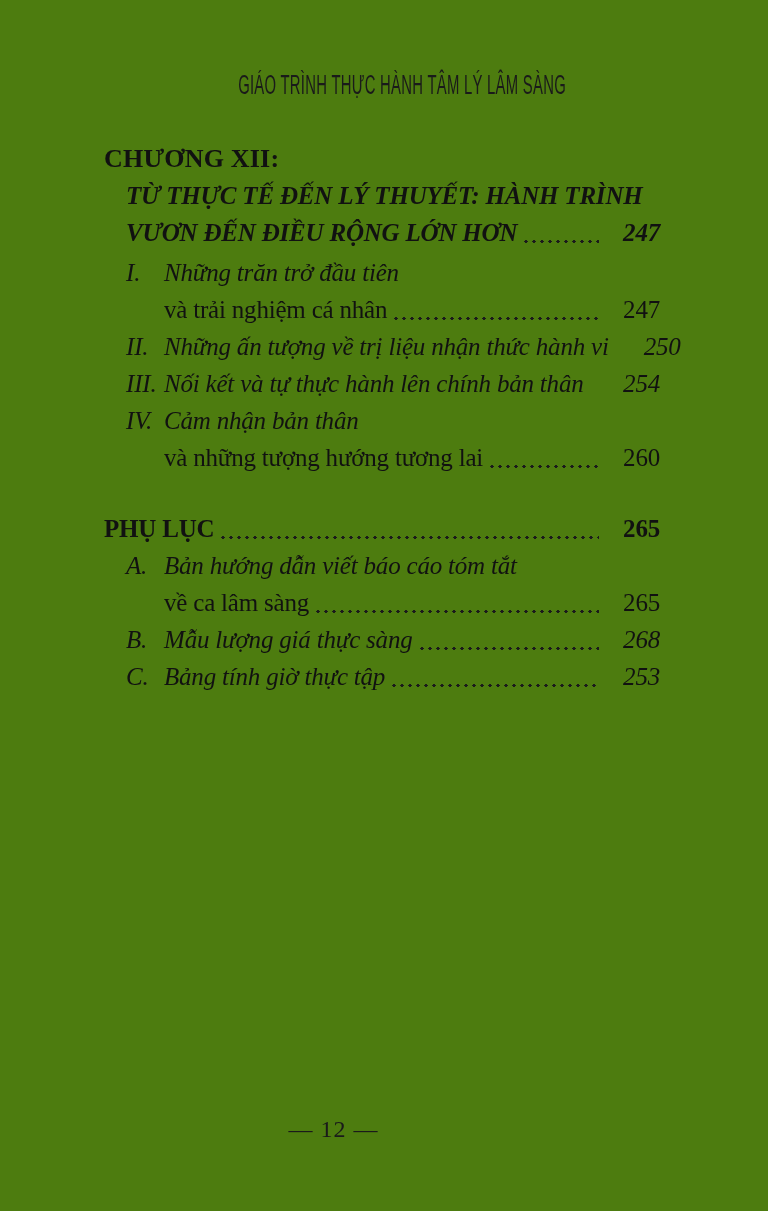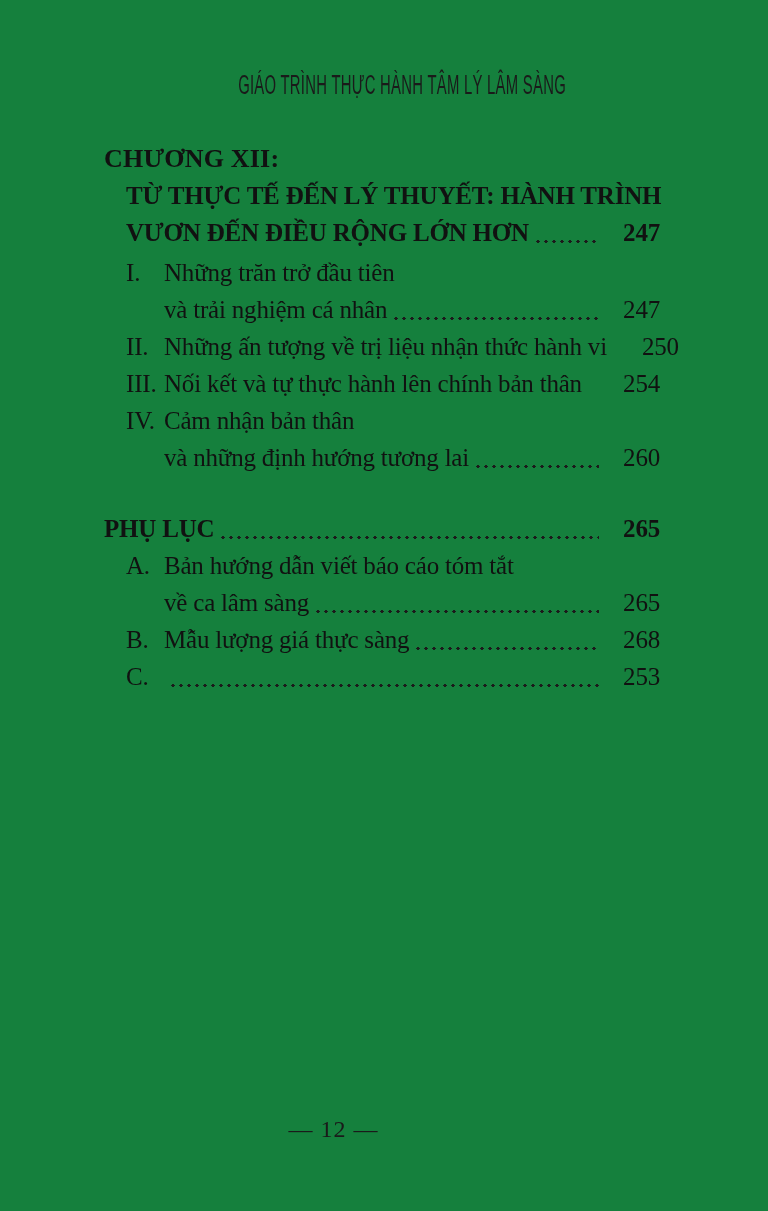--- a/index.html
+++ b/index.html
@@ -1,20 +1,20 @@
 <!DOCTYPE html>
 <html><head>
 <meta charset="utf-8">
 <style>
   html, body { margin: 0; padding: 0; background: #ffffff; }
   .page {
     position: relative;
     width: 768px;
     height: 1211px;
-    background: #15803d;
+    background: #4d7c0f;
     color: #111111;
     font-family: "Liberation Serif", "DejaVu Serif", serif;
     overflow: hidden;
   }
   .content {
     position: absolute;
     left: 104px;
     top: 0;
     width: 556px;
   }
@@ -44,21 +44,21 @@
   }
   .toc-row {
     display: flex;
     align-items: baseline;
     line-height: 37px;
     font-size: 25px;
     letter-spacing: -0.2px;
     white-space: nowrap;
   }
   .toc-row.bold { font-weight: bold; }
-  .indent-1 { padding-left: 22px; }
+  .indent-1 { padding-left: 22px; font-style: italic; }
   .cont { padding-left: 60px; }
   .num {
     flex: 0 0 38px;
     width: 38px;
   }
   .t { flex: 0 0 auto; }
   .leader {
     flex: 1 1 0;
     min-width: 6px;
     height: 5px;
@@ -127,21 +127,21 @@
       <span class="t">Nối kết và tự thực hành lên chính bản thân</span>
       <span class="leader nodots"></span>
       <span class="pagenum">254</span>
     </div>
 
     <div class="toc-row indent-1">
       <span class="num">IV.</span>
       <span class="t">Cảm nhận bản thân</span>
     </div>
     <div class="toc-row cont">
-      <span class="t">và những định hướng tương lai</span>
+      <span class="t">và những tượng hướng tương lai</span>
       <span class="leader"></span>
       <span class="pagenum">260</span>
     </div>
 
     <div class="toc-row bold appendix-heading">
       <span class="t">PHỤ LỤC</span>
       <span class="leader"></span>
       <span class="pagenum">265</span>
     </div>
 
@@ -157,20 +157,21 @@
 
     <div class="toc-row indent-1">
       <span class="num">B.</span>
       <span class="t">Mẫu lượng giá thực sàng</span>
       <span class="leader"></span>
       <span class="pagenum">268</span>
     </div>
 
     <div class="toc-row indent-1">
       <span class="num">C.</span>
+      <span class="t">Bảng tính giờ thực tập</span>
       <span class="leader"></span>
       <span class="pagenum">253</span>
     </div>
 
   </div>
 
   <div class="folio">— 12 —</div>
 </div>
 
 </body></html>

